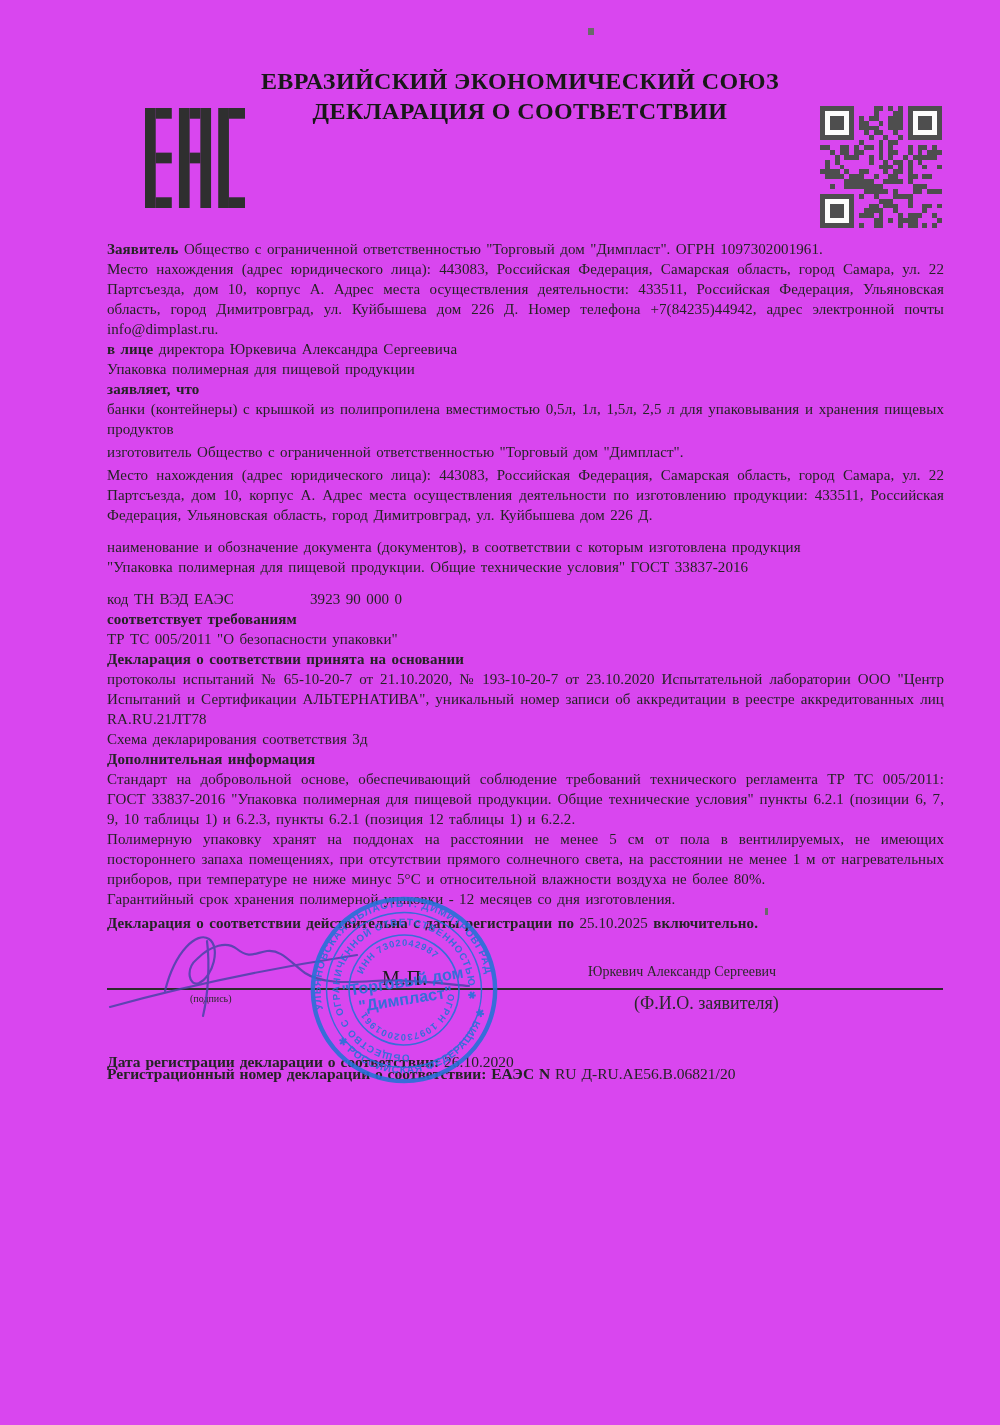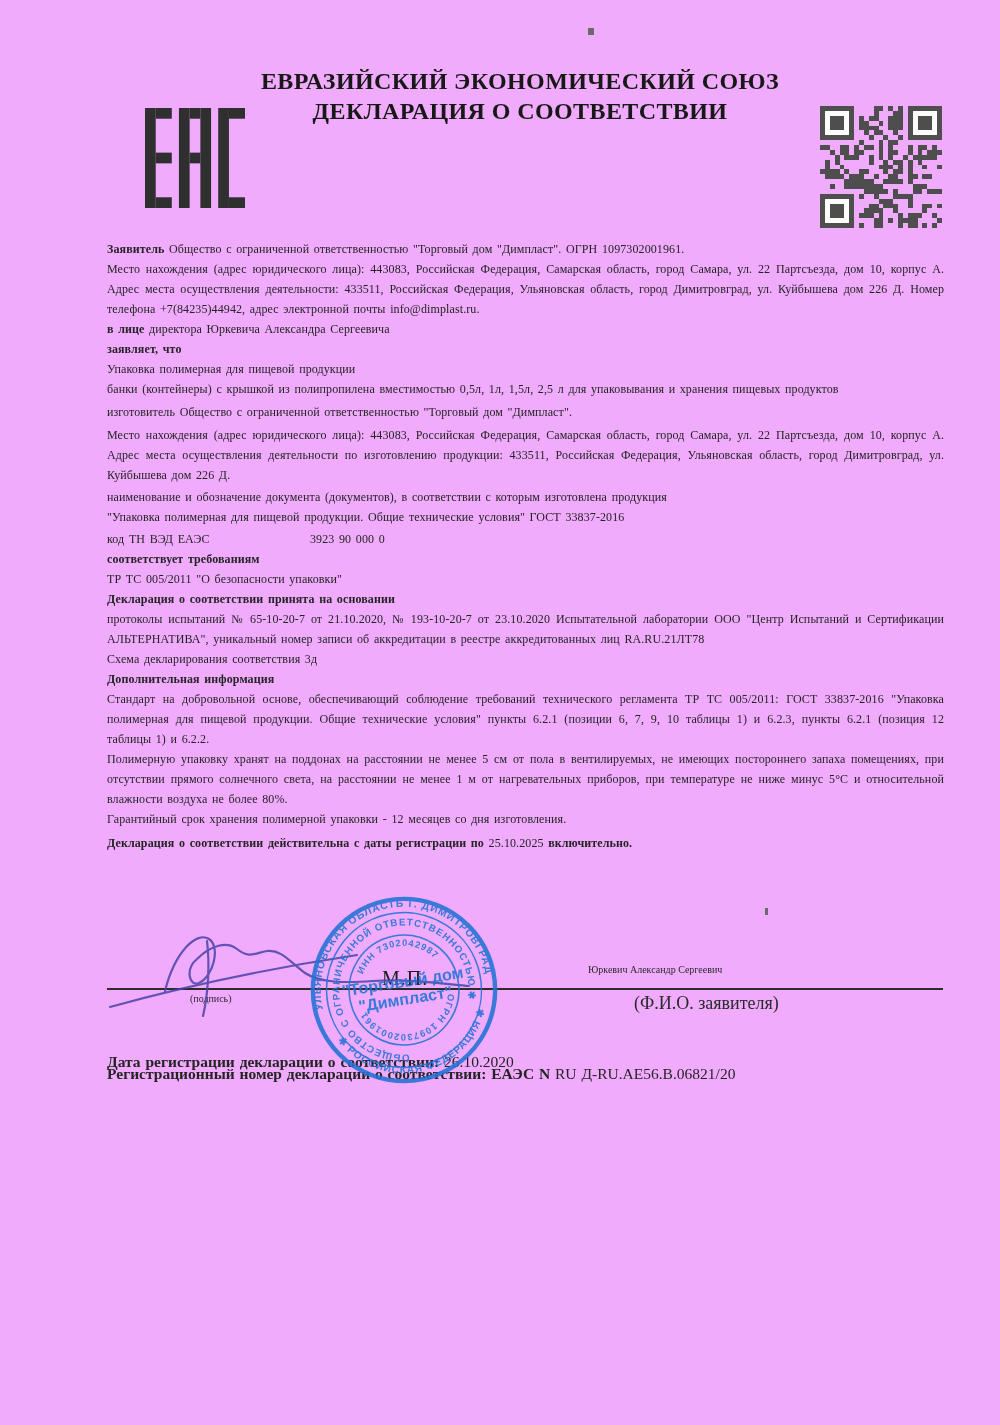--- a/index.html
+++ b/index.html
@@ -1,38 +1,38 @@
 <!DOCTYPE html>
 <html><head>
 <meta charset="utf-8">
 <style>
   html,body{margin:0;padding:0;background:#ffffff;}
   .page{
-    position:relative;width:1000px;height:1425px;background:#f0abfc;overflow:hidden;
+    position:relative;width:1000px;height:1425px;background:#d946ef;overflow:hidden;
     font-family:"Liberation Serif","DejaVu Serif",serif;color:#242424;
   }
   
   .eac-logo{position:absolute;left:145px;top:103px;}
   .doc-title{position:absolute;left:250px;top:66px;width:540px;text-align:center;
     font-weight:bold;font-size:24px;line-height:30px;color:#181818;letter-spacing:.4px;}
   .qr{position:absolute;left:820px;top:106px;width:122px;height:122px;}
   .speck{position:absolute;background:#6a6a6a;}
   
   .body-text{position:absolute;left:107px;top:239px;width:837px;
-    font-size:12px;line-height:20px;letter-spacing:.1px;word-spacing:1.5px;}
+    font-size:15px;line-height:20px;letter-spacing:.1px;word-spacing:1.5px;}
   .para{margin:0;text-align:justify;}
   .pl{text-align:left;}
   .b{font-weight:bold;}
-  .mt2{margin-top:2px;}.mt3{margin-top:3px;}.mt12{margin-top:4px;}
+  .mt2{margin-top:12px;}.mt3{margin-top:3px;}.mt12{margin-top:4px;}
   .tnved-label{display:inline-block;width:203px;}
   
   .sig-line{position:absolute;left:107px;top:988px;width:836px;height:2px;background:#2c2c2c;z-index:3;}
   .sig-caption{position:absolute;left:190px;top:993px;font-size:10px;color:#2a2a2a;z-index:2;}
   .mp-label{position:absolute;left:382px;top:967px;font-size:20px;letter-spacing:1px;color:#1c1c1c;z-index:2;}
-  .fio-name{position:absolute;left:588px;top:964px;font-size:10px;color:#2a2a2a;z-index:2;}
+  .fio-name{position:absolute;left:588px;top:964px;font-size:14px;color:#2a2a2a;z-index:2;}
   .fio-caption{position:absolute;left:634px;top:993px;font-size:18px;color:#2a2a2a;z-index:2;}
   .signature-svg{position:absolute;left:105px;top:925px;z-index:4;}
   .stamp-svg{position:absolute;left:306px;top:892px;z-index:5;opacity:.88;}
   
   .reg-line{position:absolute;left:107px;font-size:15.5px;z-index:2;word-spacing:1px;}
   .reg-num{top:1065px;}
   .reg-date{top:1053px;}
 </style>
 </head>
 <body>
@@ -280,22 +280,22 @@
       </svg>
   </div>
 
   <div class="speck" style="left:588px;top:28px;width:6px;height:7px;"></div>
   <div class="speck" style="left:765px;top:908px;width:3px;height:7px;"></div>
 
   <div class="body-text">
     <p class="para"><span class="b">Заявитель</span> <span>Общество с ограниченной ответственностью "Торговый дом "Димпласт". ОГРН 1097302001961.</span></p>
     <p class="para">Место нахождения (адрес юридического лица): 443083, Российская Федерация, Самарская область, город Самара, ул. 22 Партсъезда, дом 10, корпус А. Адрес места осуществления деятельности: 433511, Российская Федерация, Ульяновская область, город Димитровград, ул. Куйбышева дом 226 Д. Номер телефона +7(84235)44942, адрес электронной почты info@dimplast.ru.</p>
     <p class="para pl"><span class="b">в лице</span> <span>директора Юркевича Александра Сергеевича</span></p>
+    <p class="para pl">Упаковка полимерная для пищевой продукции</p>
     <p class="para pl b">заявляет, что</p>
-    <p class="para pl">Упаковка полимерная для пищевой продукции</p>
     <p class="para">банки (контейнеры) с крышкой из полипропилена вместимостью 0,5л, 1л, 1,5л, 2,5 л для упаковывания и хранения пищевых продуктов</p>
     <p class="para pl mt3">изготовитель Общество с ограниченной ответственностью "Торговый дом "Димпласт".</p>
     <p class="para mt3">Место нахождения (адрес юридического лица): 443083, Российская Федерация, Самарская область, город Самара, ул. 22 Партсъезда, дом 10, корпус А. Адрес места осуществления деятельности по изготовлению продукции: 433511, Российская Федерация, Ульяновская область, город Димитровград, ул. Куйбышева дом 226 Д.</p>
     <p class="para pl mt2">наименование и обозначение документа (документов), в соответствии с которым изготовлена продукция</p>
     <p class="para pl">"Упаковка полимерная для пищевой продукции. Общие технические условия" ГОСТ 33837-2016</p>
     <p class="para pl mt2"><span class="tnved-label">код ТН ВЭД ЕАЭС</span><span>3923 90 000 0</span></p>
     <p class="para pl b">соответствует требованиям</p>
     <p class="para pl">ТР ТС 005/2011 "О безопасности упаковки"</p>
     <p class="para pl b">Декларация о соответствии принята на основании</p>
     <p class="para">протоколы испытаний № 65-10-20-7 от 21.10.2020, № 193-10-20-7 от 23.10.2020 Испытательной лаборатории ООО "Центр Испытаний и Сертификации АЛЬТЕРНАТИВА", уникальный номер записи об аккредитации в реестре аккредитованных лиц RA.RU.21ЛТ78</p>

